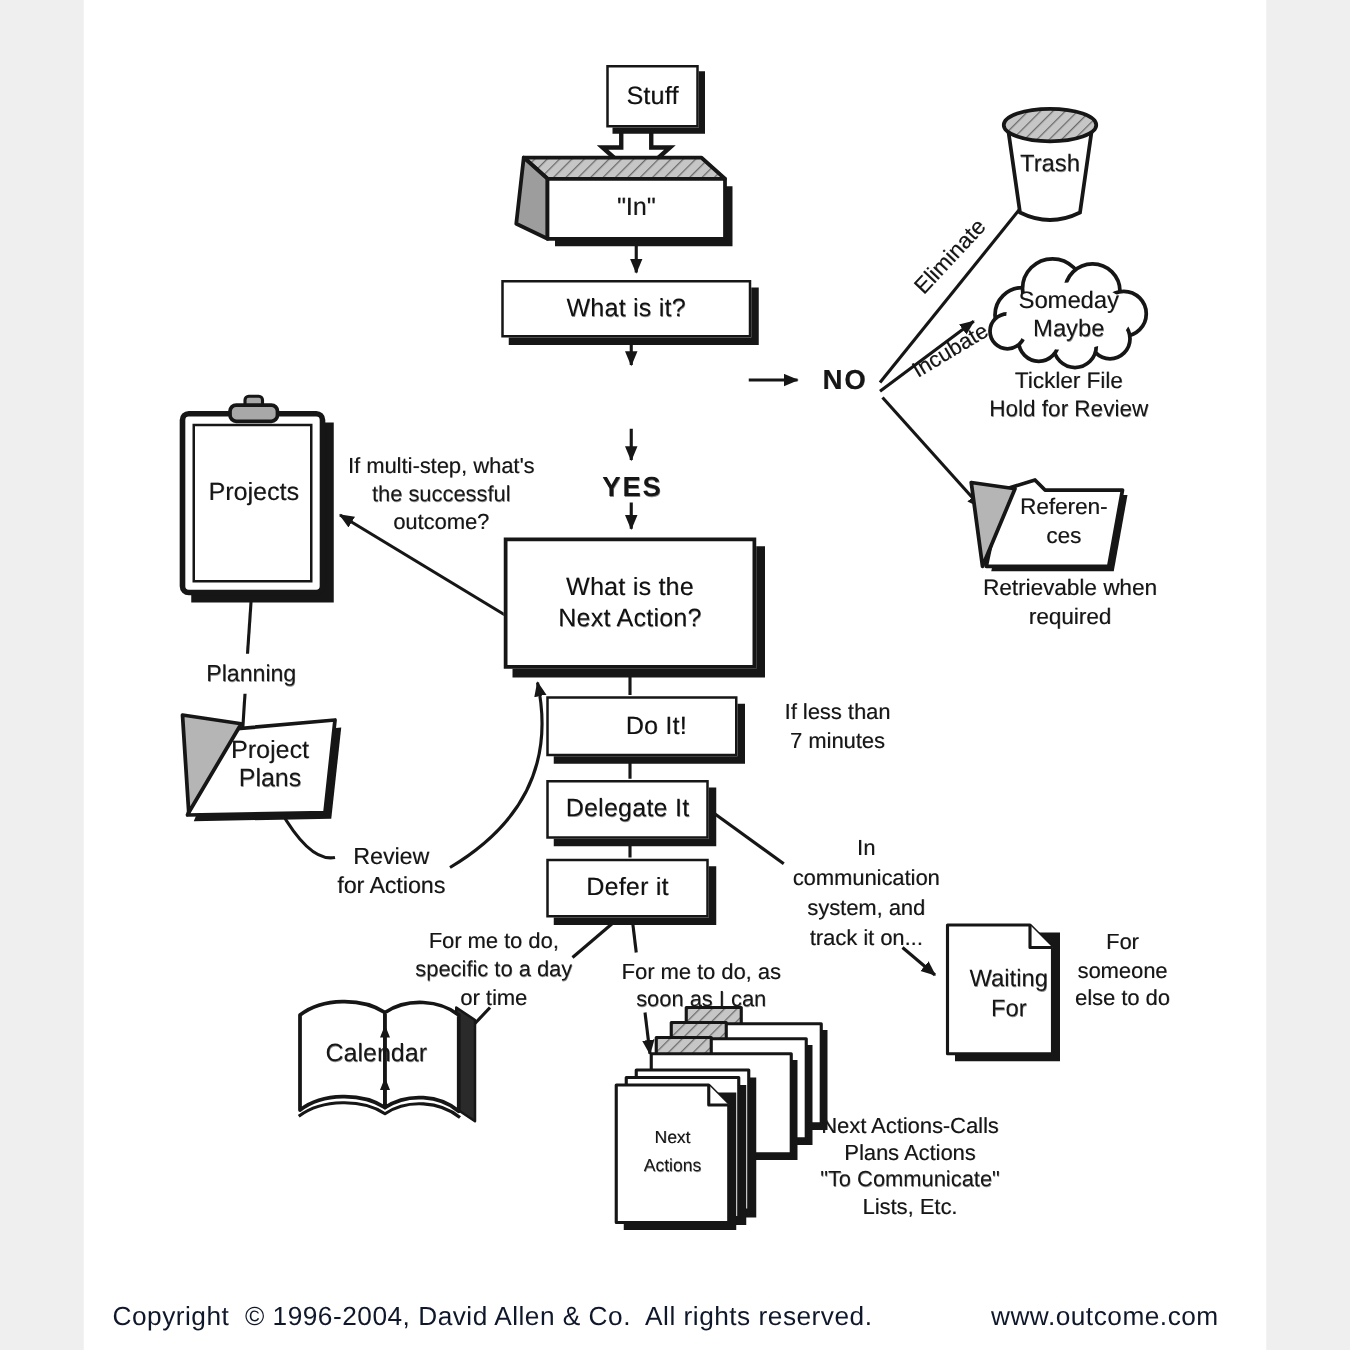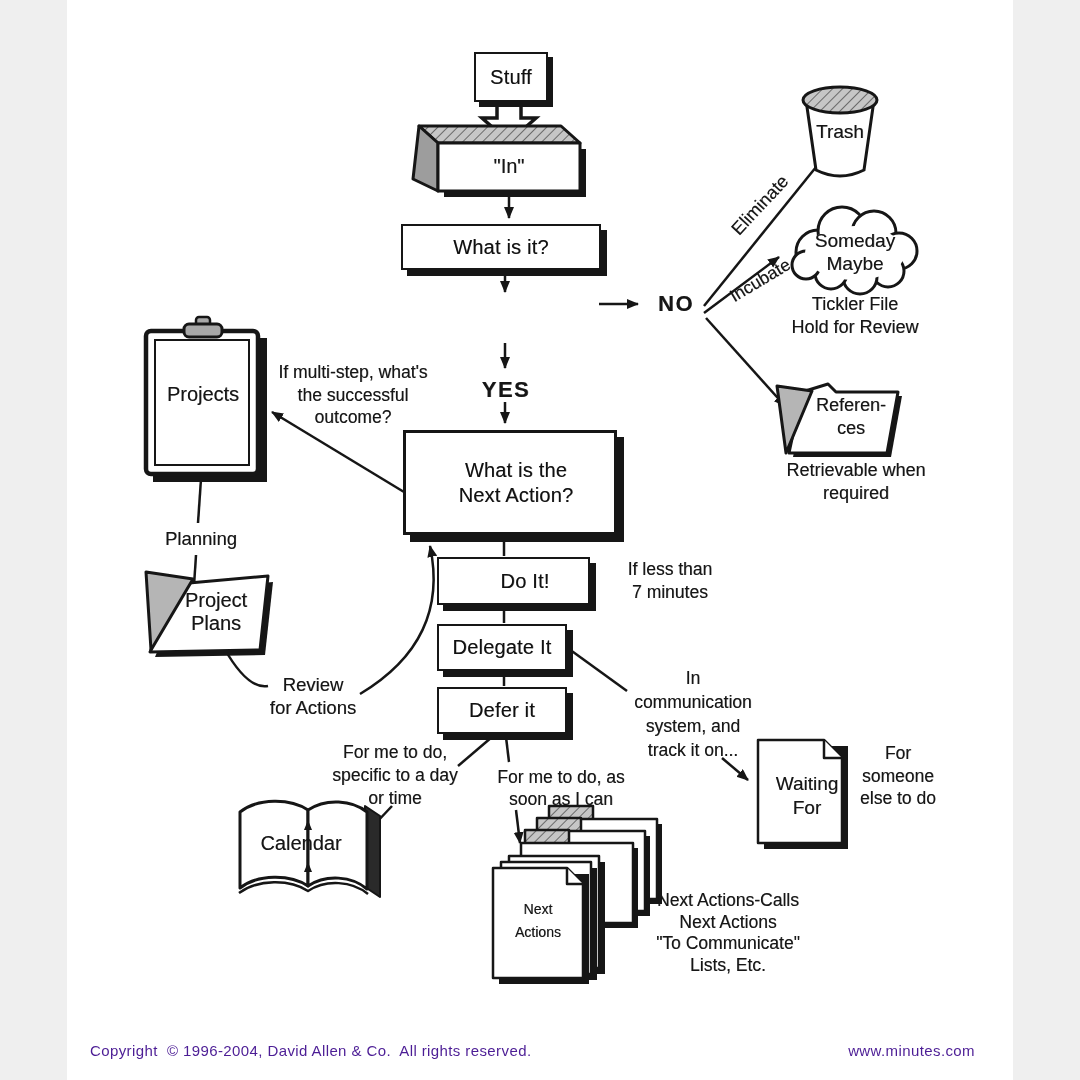--- a/index.html
+++ b/index.html
@@ -7,21 +7,21 @@
          font-family:"Liberation Sans",sans-serif;color:#161616;
          text-shadow:0.4px 0.2px 0 rgba(25,25,25,.5);}
   .margin{position:absolute;top:0;bottom:0;width:67px;background:#efefef;}
   svg.art{position:absolute;left:0;top:0;}
   .box{position:absolute;display:flex;flex-direction:column;align-items:center;justify-content:center;
        background:#fff;border:2.5px solid #161616;box-shadow:6px 6px 0 #161616;
        color:#111;font-size:20px;line-height:25px;text-align:center;letter-spacing:.2px;}
   .lbl{position:absolute;text-align:center;color:#161616;}
   .ann{font-size:17.5px;line-height:22.5px;}
   .big{font-size:22px;letter-spacing:1.5px;font-weight:bold;}
-  .footer{position:absolute;font-size:15px;color:#4c1d95;letter-spacing:.4px;
+  .footer{position:absolute;font-size:21px;color:#0f172a;letter-spacing:.4px;
           white-space:pre;text-shadow:none;}
 </style>
 </head>
 <body>
 
 <div class="stage">
 
   <div class="margin" style="left:0"></div>
   <div class="margin" style="right:0"></div>
 
@@ -143,32 +143,32 @@
       <path d="M567,868 L567,884 L583,884" fill="#ffffff"></path>
     </g>
 
     <g stroke="#161616" stroke-width="2.5" stroke-linejoin="round">
       <polygon points="764,746 848,746 848,849 764,849" fill="#161616" stroke="none"></polygon>
       <path d="M758,740 L824,740 L842,758 L842,843 L758,843 Z" fill="#ffffff"></path>
       <path d="M824,740 L824,758 L842,758" fill="#ffffff"></path>
     </g>
   </svg>
 
-  <div class="box" style="left:474px;top:52px;width:70px;height:46px;box-shadow:5px 5px 0 #161616;text-align:center;">Stuff</div>
+  <div class="box" style="left:485px;top:52px;width:70px;height:46px;box-shadow:5px 5px 0 #161616;text-align:center;">Stuff</div>
 
   <div class="lbl" style="left:438px;top:155px;width:142px;font-size:20px;">"In"</div>
 
   <div class="box" style="left:401px;top:224px;width:196px;height:42px;">What is it?</div>
 
 
   <div class="lbl big" style="left:650px;top:291px;width:52px;">NO</div>
 
   <div class="lbl big" style="left:478px;top:377px;width:56px;">YES</div>
 
-  <div class="box" style="left:403px;top:430px;width:196px;height:99px;border-width:3px;box-shadow:7px 7px 0 #161616;padding-left:12px;">
+  <div class="box" style="left:403px;top:430px;width:196px;height:99px;border-width:3px;box-shadow:7px 7px 0 #161616;">
     <div>What is the</div>
     <div>Next Action?</div>
   </div>
 
   <div class="box" style="left:437px;top:557px;width:126px;height:44px;padding-left:23px;">Do It!</div>
 
   <div class="box" style="left:437px;top:624px;width:126px;height:43px;">Delegate It</div>
 
   <div class="box" style="left:437px;top:687px;width:126px;height:43px;">Defer it</div>
 
@@ -254,21 +254,21 @@
   </div>
 
   <div class="lbl ann" style="left:852px;top:742px;width:92px;">
     <div>For</div>
     <div>someone</div>
     <div>else to do</div>
   </div>
 
   <div class="lbl ann" style="left:637px;top:890px;width:182px;line-height:21.5px;">
     <div>Next Actions-Calls</div>
-    <div>Next Actions</div>
+    <div>Plans Actions</div>
     <div>"To Communicate"</div>
     <div>Lists, Etc.</div>
   </div>
 
   <div class="footer" style="left:90px;top:1042px;">Copyright  © 1996-2004, David Allen &amp; Co.  All rights reserved.</div>
-  <div class="footer" style="right:105px;top:1042px;">www.minutes.com</div>
+  <div class="footer" style="right:105px;top:1042px;">www.outcome.com</div>
 
 </div>
 
 </body></html>

